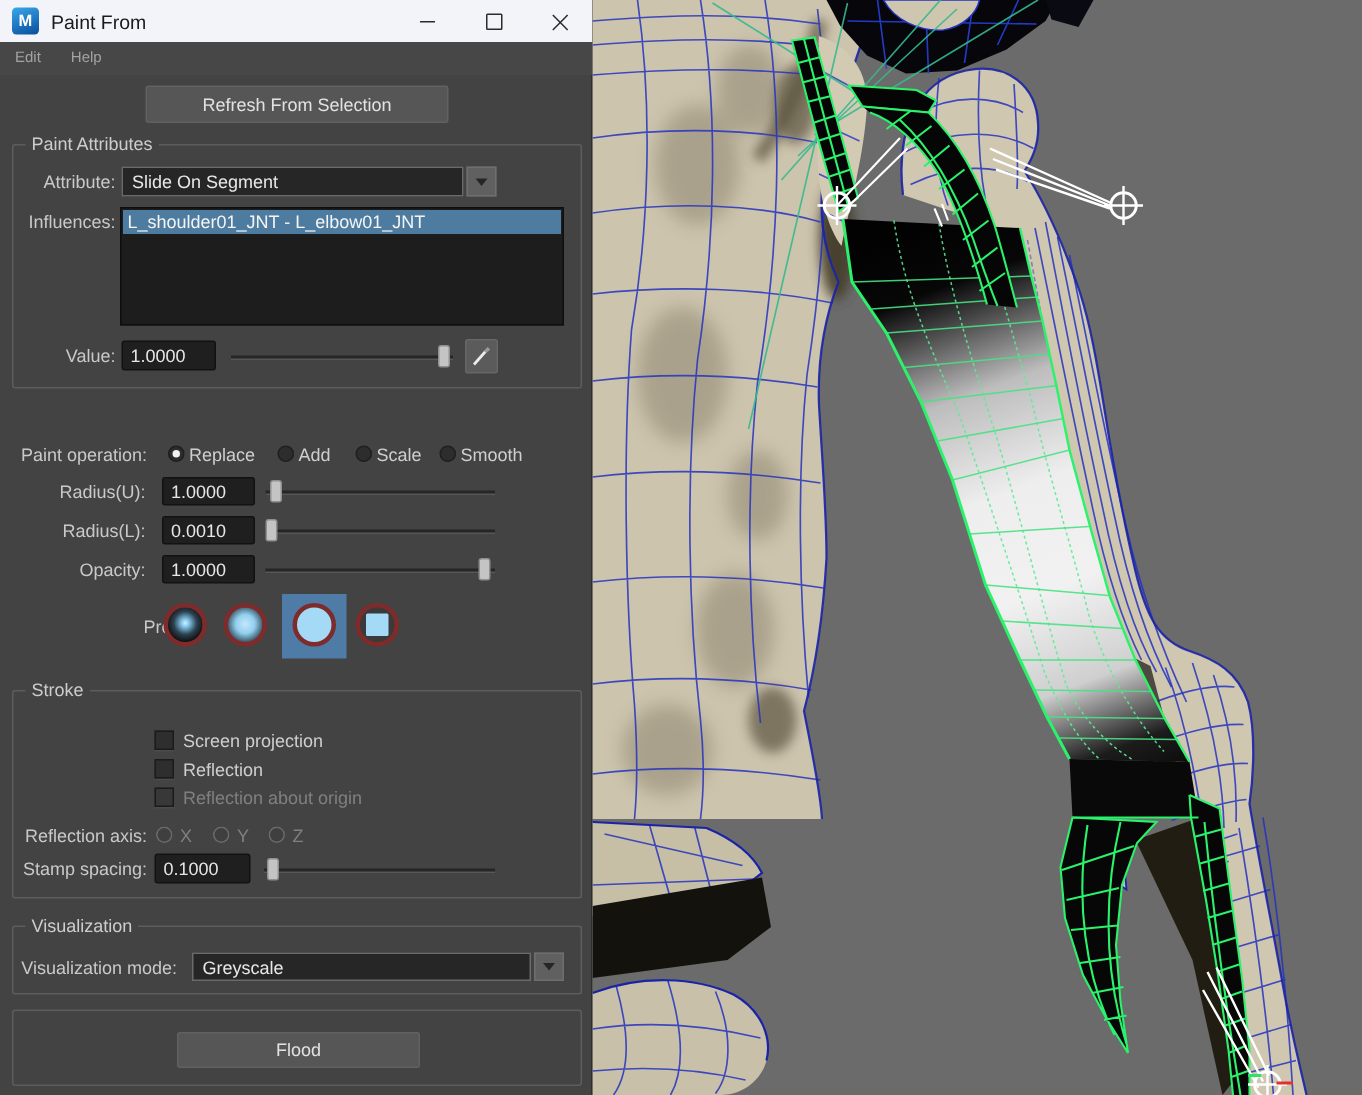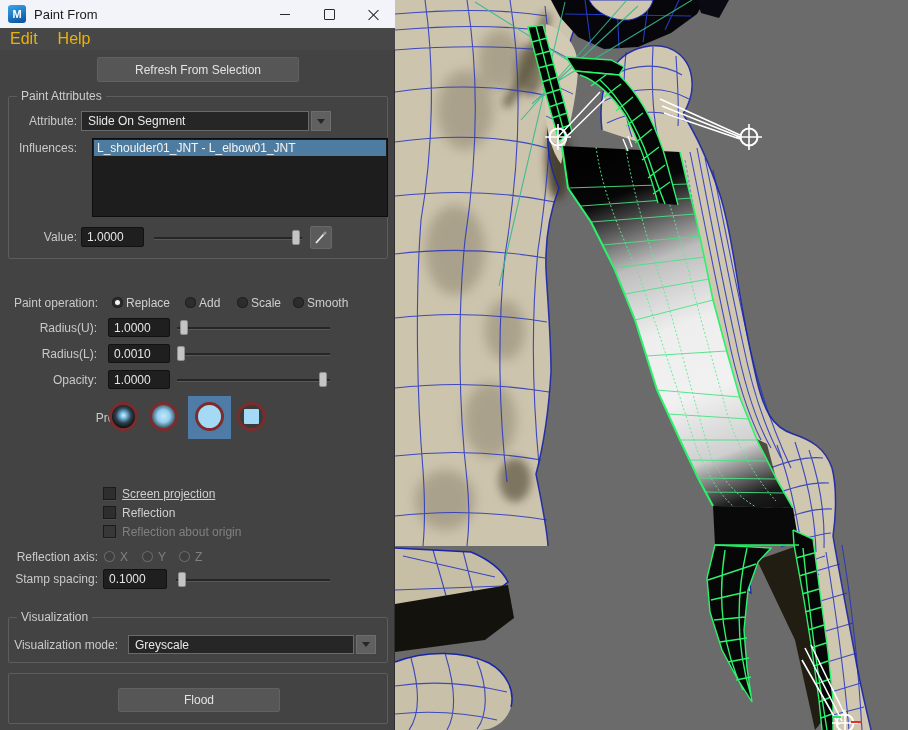--- a/index.html
+++ b/index.html
@@ -11,33 +11,33 @@
   .wincontrols{position:absolute;right:0;top:0;height:28px;display:flex;}
   .winbtn{width:44px;height:28px;display:flex;align-items:center;justify-content:center;}
   .glyph-min{width:10px;height:1px;background:#2a2a2a;}
   .glyph-max{width:9px;height:9px;border:1px solid #2a2a2a;border-radius:1px;}
   .glyph-close{position:relative;width:11px;height:11px;}
   .glyph-close::before,.glyph-close::after{content:"";position:absolute;left:5px;top:-1px;width:1px;height:14px;background:#2a2a2a;}
   .glyph-close::before{transform:rotate(45deg);}
   .glyph-close::after{transform:rotate(-45deg);}
   
   .menubar{position:absolute;left:0;top:28px;width:395px;height:22px;background:#474747;display:flex;align-items:center;border-bottom:1px solid #3d3d3d;}
-  .menuitem{color:#eab308;font-size:16px;padding:0 10px;height:22px;line-height:22px;}
+  .menuitem{color:#a3a3a3;font-size:10px;padding:0 10px;height:22px;line-height:22px;}
   
   .panel{position:absolute;left:0;top:50px;width:394px;height:680px;background:#434343;border-right:1px solid #2f2f2f;}
   .grp{position:absolute;border:1px solid #5d5d5d;border-radius:2px;}
   .grptitle{position:absolute;top:-8px;left:8px;background:#434343;padding:0 4px;font-size:12px;color:#cdcdcd;}
   .lbl{position:absolute;left:0;text-align:right;color:#c9c9c9;font-size:12px;height:15px;line-height:15px;}
   .btn{position:absolute;background:#565656;border:1px solid #616161;border-radius:2px;color:#e2e2e2;font-size:12px;display:flex;align-items:center;justify-content:center;cursor:default;}
   .field{position:absolute;background:#1f1f1f;border:1px solid #121212;border-radius:2px;color:#e6e6e6;font-size:12px;padding:0 5px;font-family:"Liberation Sans",sans-serif;box-sizing:border-box;}
   input.field{outline:none;}
   .drop{position:absolute;background:#262626;border:1px solid #6a6a6a;color:#e8e8e8;font-size:12px;line-height:18px;padding:0 6px;box-sizing:border-box;}
   .droparrow{position:absolute;background:#606060;border:1px solid #6e6e6e;box-sizing:border-box;display:flex;align-items:center;justify-content:center;}
   .tri{width:0;height:0;border-left:4px solid transparent;border-right:4px solid transparent;border-top:5px solid #262626;}
-  .listbox{position:absolute;background:#1d1d1d;border:1px solid #0e0e0e;margin-left:12px;}
+  .listbox{position:absolute;background:#1d1d1d;border:1px solid #0e0e0e;}
   .listsel{height:16px;background:#4d7ca0;color:#f4f4f4;font-size:12px;line-height:16px;padding:0 3px;margin:1px;}
   .track{position:absolute;height:2px;background:#262626;border-bottom:1px solid #575757;}
   .handle{position:absolute;width:8px;height:15px;background:#c4c4c4;border-radius:2px;border:1px solid #8f8f8f;box-sizing:border-box;}
   .radio{position:absolute;width:11px;height:11px;border-radius:50%;background:#2d2d2d;box-shadow:inset 0 0 0 1px #202020;}
   .radio.sel::after{content:"";position:absolute;left:3px;top:3px;width:5px;height:5px;border-radius:50%;background:#f2f2f2;}
   .radio.dis{background:#3f3f3f;box-shadow:inset 0 0 0 1px #6a6a6a, inset 0 0 0 3px #3f3f3f;}
   .rlabel{position:absolute;color:#cfcfcf;font-size:12px;height:14px;line-height:14px;}
   .rlabel.dis{color:#808080;}
   .check{position:absolute;width:13px;height:13px;background:#2e2e2e;border:1px solid #1b1b1b;box-shadow:0 1px 0 rgba(255,255,255,.05);box-sizing:border-box;}
   .check.dis{background:#383838;}
@@ -130,22 +130,25 @@
     <div class="track" style="left:177px;top:329px;width:153px;"></div>
     <div class="handle" style="left:319px;top:322px;"></div>
 
     <div class="lbl" style="width:97px;top:361px;padding-left:36px;">Profile:</div>
     <div class="profsel"></div>
     <div class="prof gauss" style="left:109px;"></div>
     <div class="prof soft" style="left:149px;"></div>
     <div class="prof solid" style="left:195px;"></div>
     <div class="prof square" style="left:237px;"></div>
 
+    <div class="grp" style="left:8px;top:410px;width:378px;height:137px;">
+      <div class="grptitle">Stroke</div>
+    </div>
     <div class="check" style="left:103px;top:437px;"></div>
-    <div class="rlabel" style="left:122px;top:437px;text-decoration:underline;">Screen projection</div>
+    <div class="rlabel" style="left:122px;top:437px;">Screen projection</div>
     <div class="check" style="left:103px;top:456px;"></div>
     <div class="rlabel" style="left:122px;top:456px;">Reflection</div>
     <div class="check dis" style="left:103px;top:475px;"></div>
     <div class="rlabel dis" style="left:122px;top:475px;">Reflection about origin</div>
 
     <div class="lbl" style="width:98px;top:500px;">Reflection axis:</div>
     <div class="radio dis" style="left:104px;top:501px;"></div>
     <div class="rlabel dis" style="left:120px;top:500px;">X</div>
     <div class="radio dis" style="left:142px;top:501px;"></div>
     <div class="rlabel dis" style="left:158px;top:500px;">Y</div>

